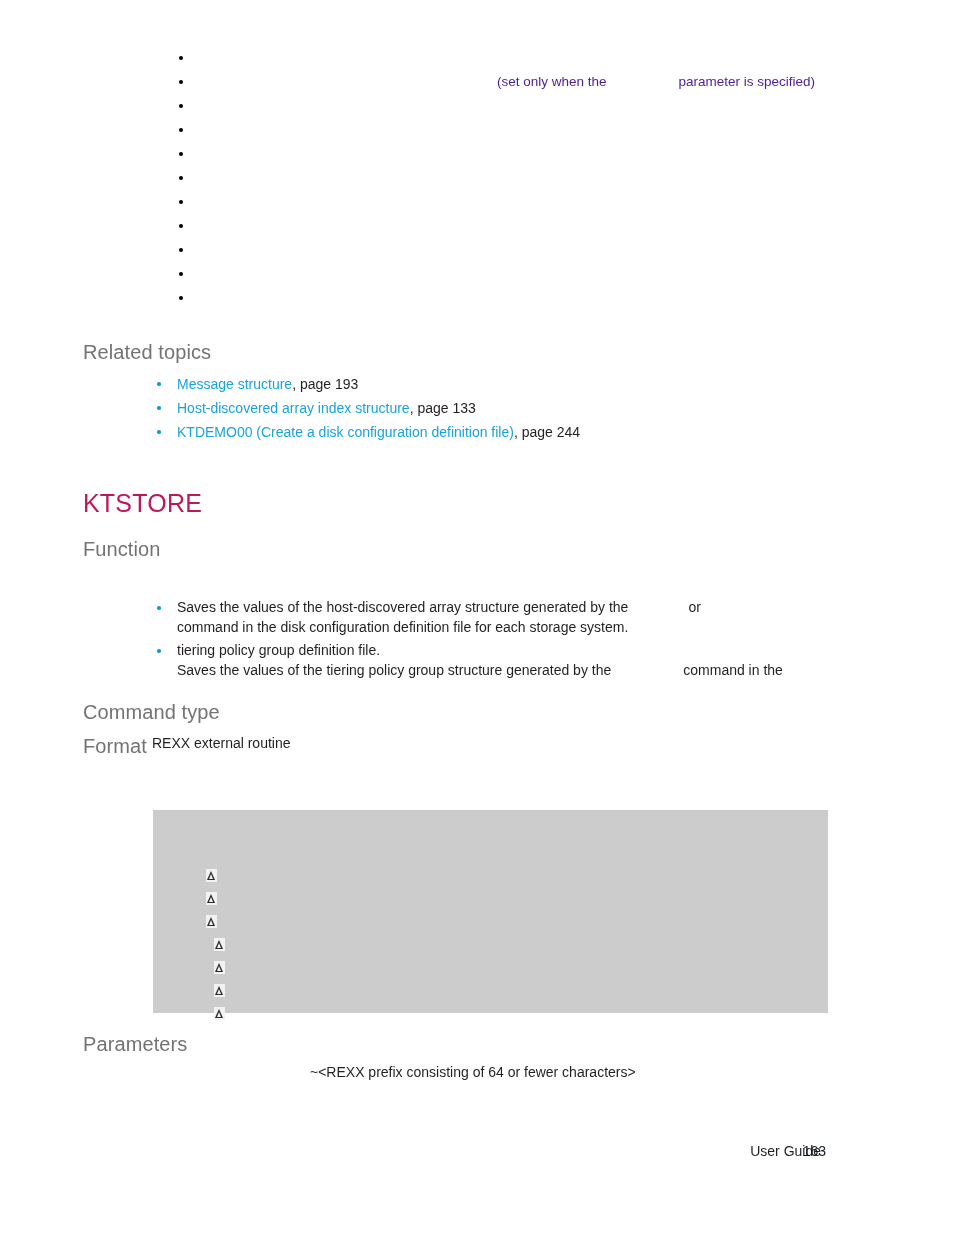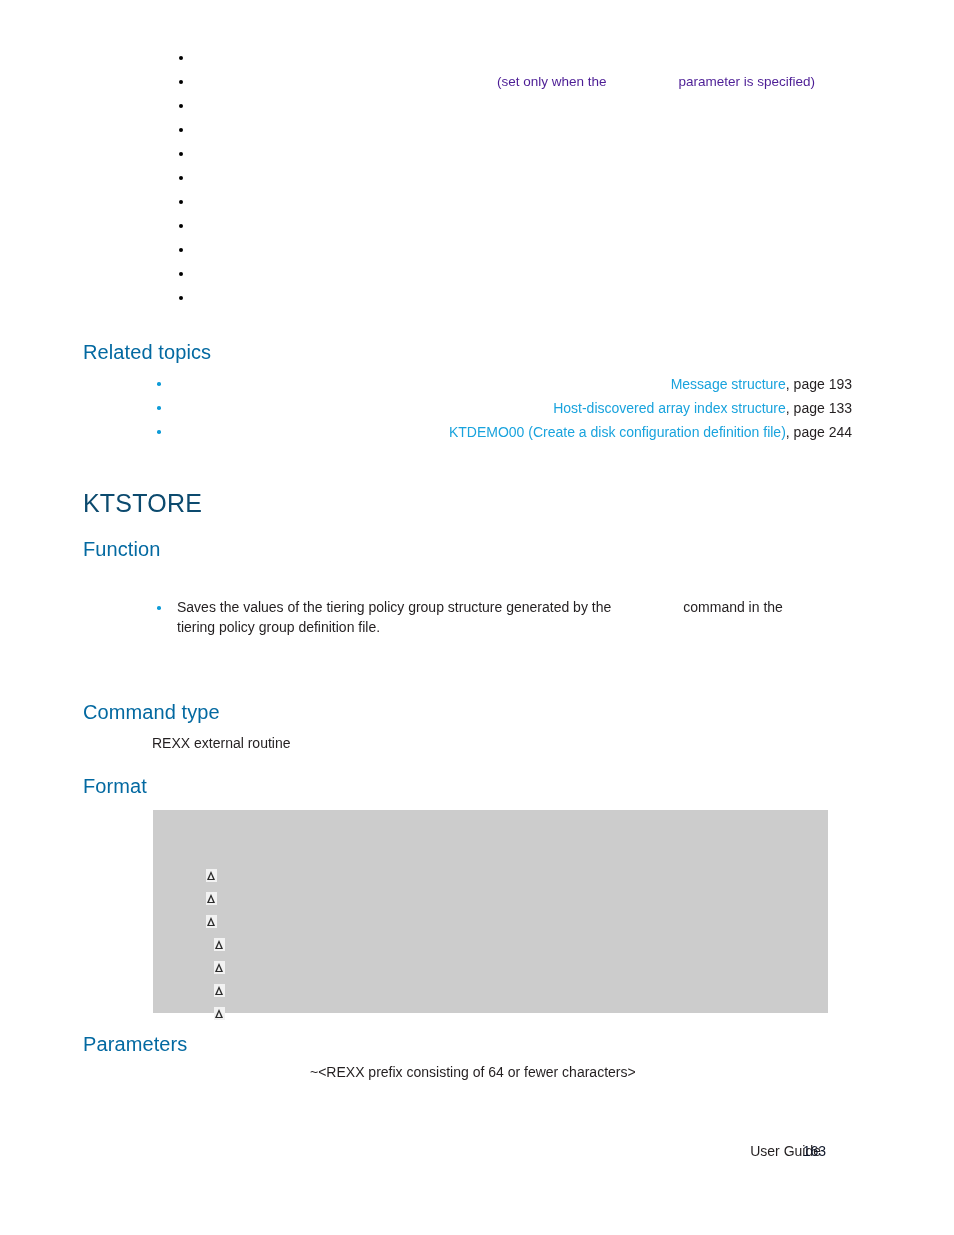--- a/index.html
+++ b/index.html
@@ -65,46 +65,45 @@
     display: inline-block;
     width: 72px;
   }
 
   
   .h2 {
     position: absolute;
     left: 83px;
     font-size: 20px;
     font-weight: normal;
-    color: #0369a1;
+    color: #737373;
     letter-spacing: 0.1px;
     margin: 0;
     white-space: nowrap;
   }
   .h1 {
     position: absolute;
     left: 83px;
     font-size: 25px;
     font-weight: normal;
-    color: #0c4a6e;
+    color: #be185d;
     letter-spacing: 0.2px;
     margin: 0;
     white-space: nowrap;
   }
 
   
   .rel-list {
     position: absolute;
     left: 152px;
     top: 372px;
     width: 700px;
     list-style: none;
     margin: 0;
     padding: 0;
-    text-align: right;
   }
   .rel-list li {
     position: relative;
     height: 24px;
     line-height: 24px;
     padding-left: 25px;
     font-size: 14px;
     color: #231f20;
     white-space: nowrap;
   }
@@ -325,29 +324,34 @@
   </ul>
 
   <h1 class="h1" style="top:489px;">KTSTORE</h1>
 
   <h2 class="h2" style="top:538px;">Function</h2>
 
 
   <ul class="fn-list">
     <li>
       <span class="dot"></span>
+      <span class="line"><span>Saves the values of the host-discovered array structure generated by the</span><span class="gap-sm"></span><span>or</span></span>
+      <span class="line">command in the disk configuration definition file for each storage system.</span>
+    </li>
+    <li>
+      <span class="dot"></span>
+      <span class="line">tiering policy group definition file.</span>
       <span class="line"><span>Saves the values of the tiering policy group structure generated by the</span><span class="gap-md"></span><span>command in the</span></span>
-      <span class="line">tiering policy group definition file.</span>
     </li>
   </ul>
 
   <h2 class="h2" style="top:701px;">Command type</h2>
   <div class="body-para" style="top:734px;">REXX external routine</div>
 
-  <h2 class="h2" style="top:775px;">Format</h2>
+  <h2 class="h2" style="top:735px;">Format</h2>
 
   <div class="code-block">
     <div class="code-line" style="left:10px; top:6px;"></div>
     <div class="code-line" style="left:10px; top:24px;"></div>
     <div class="code-line" style="left:10px; top:34px;">
       <span class="sp-tri"></span>
     </div>
     <div class="code-line" style="left:10px; top:57px;">
       <span class="sp-tri"></span>
     </div>

